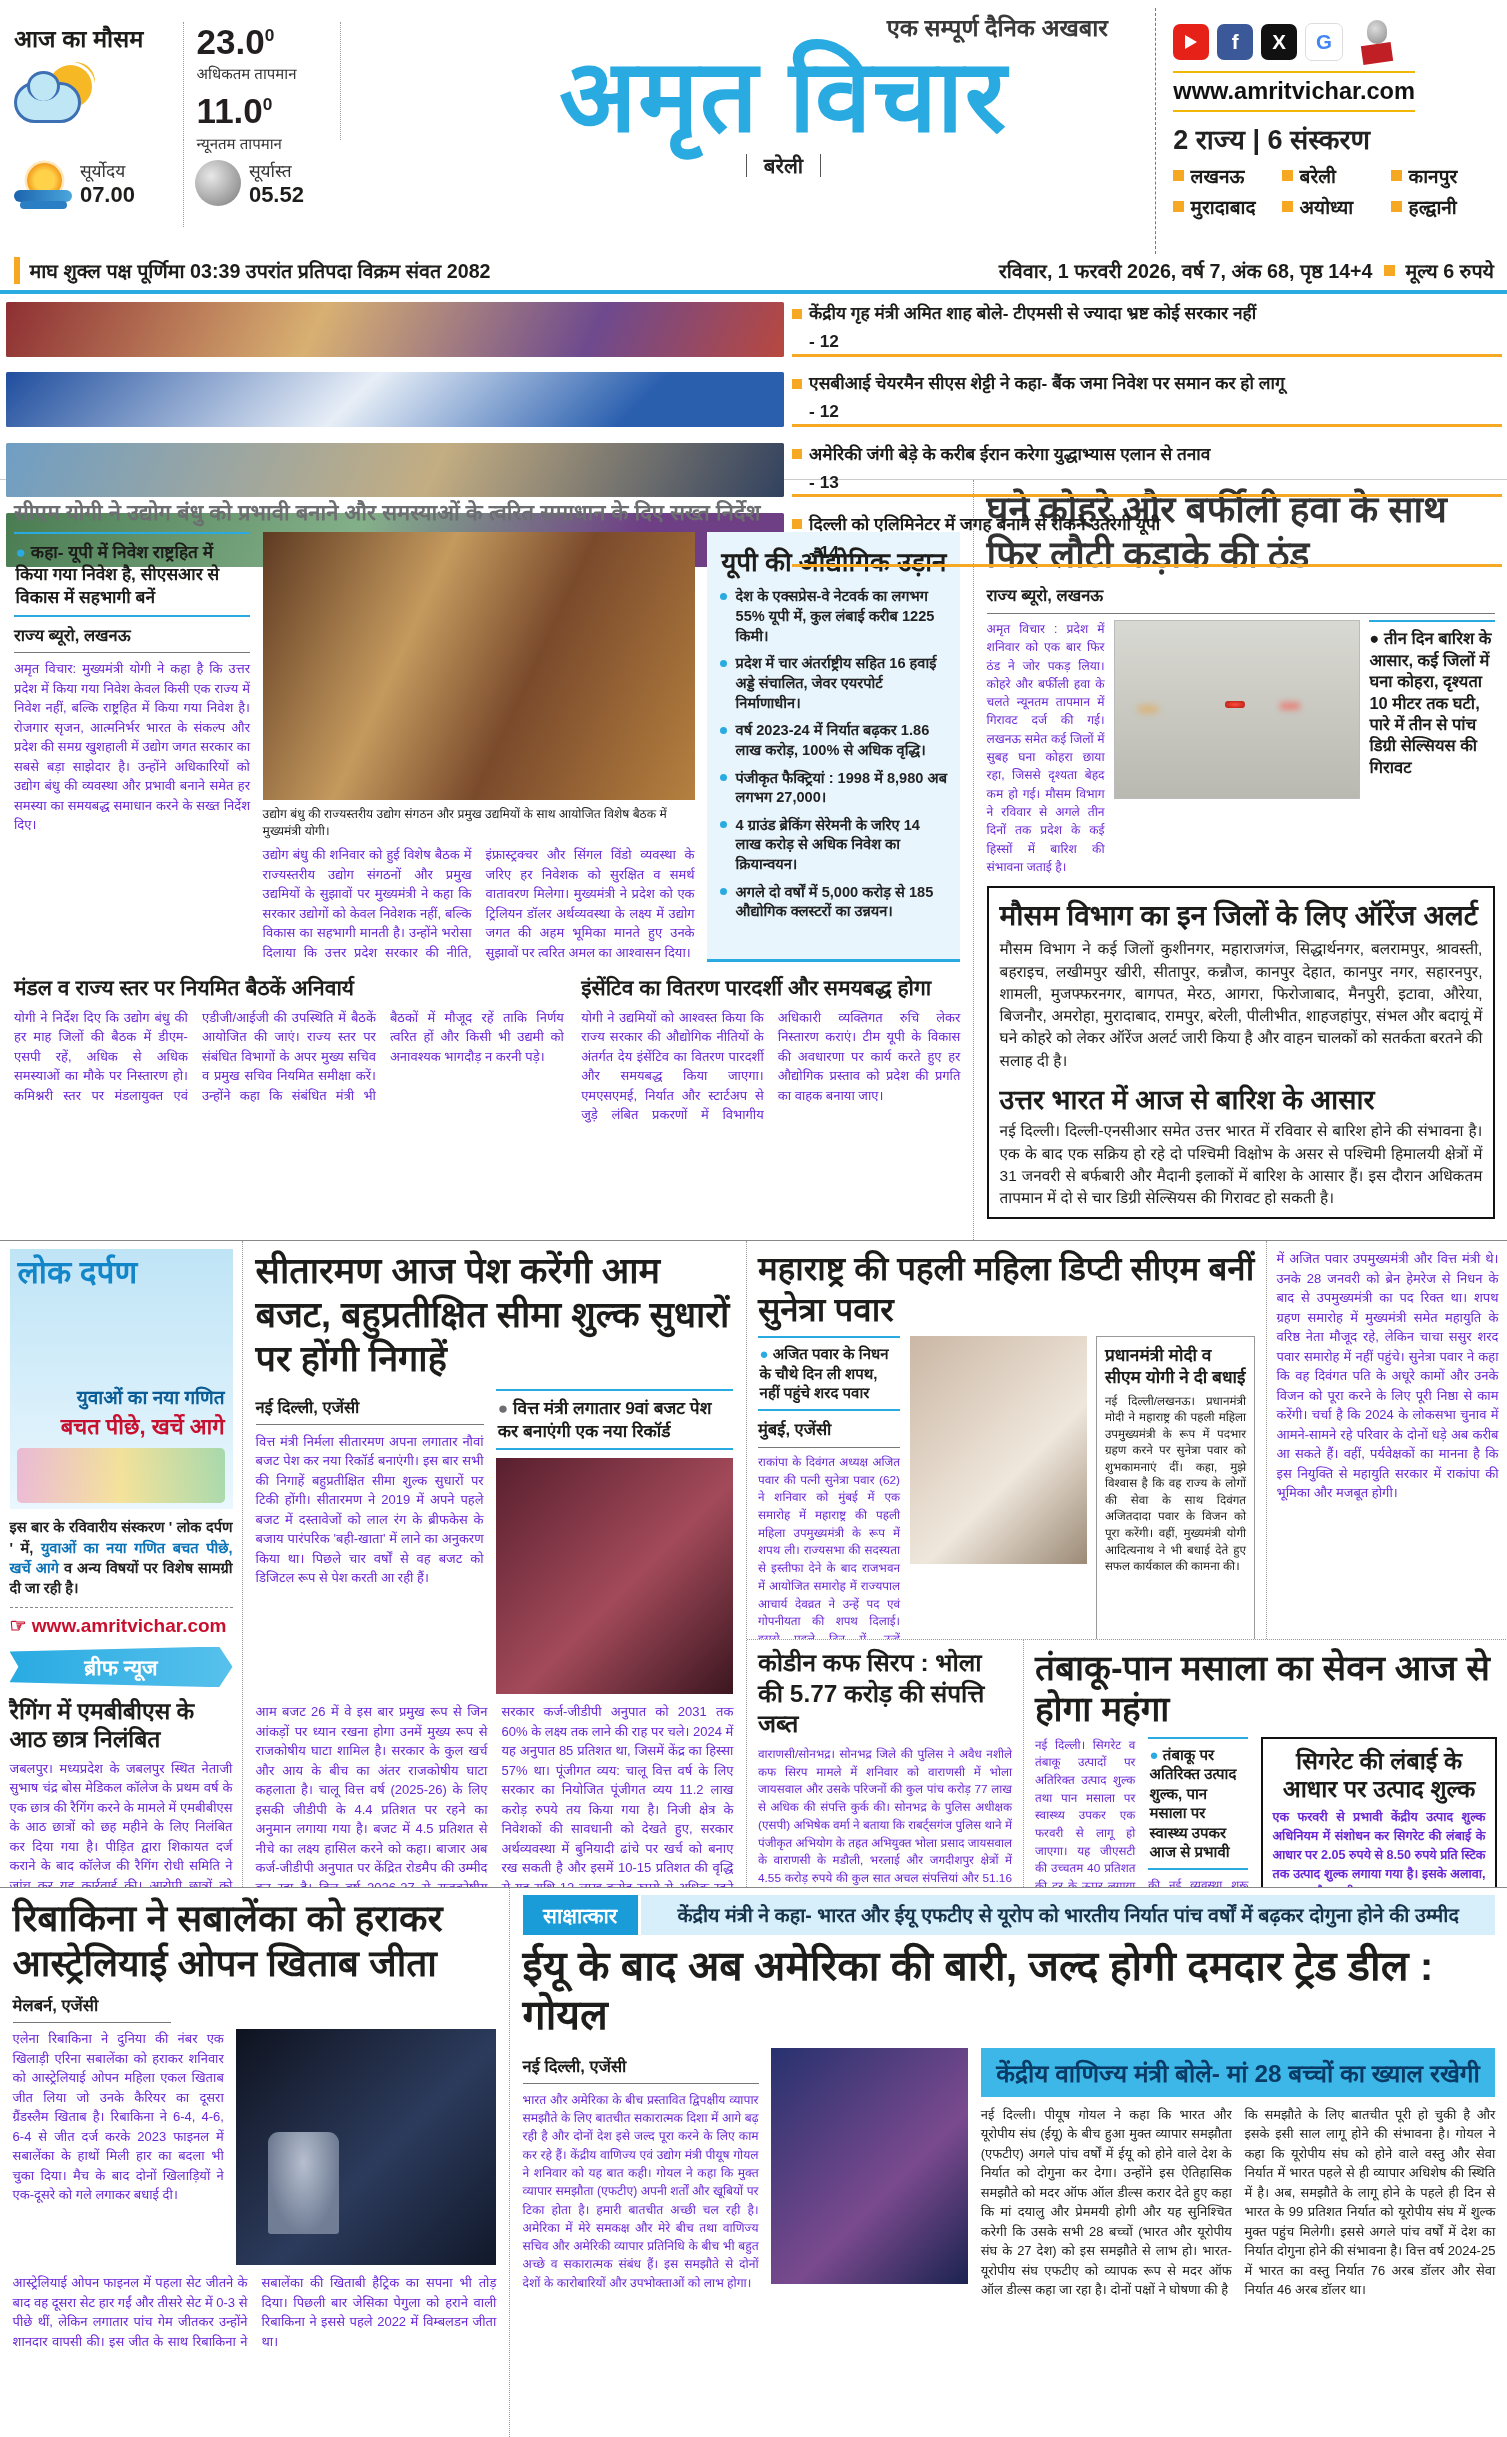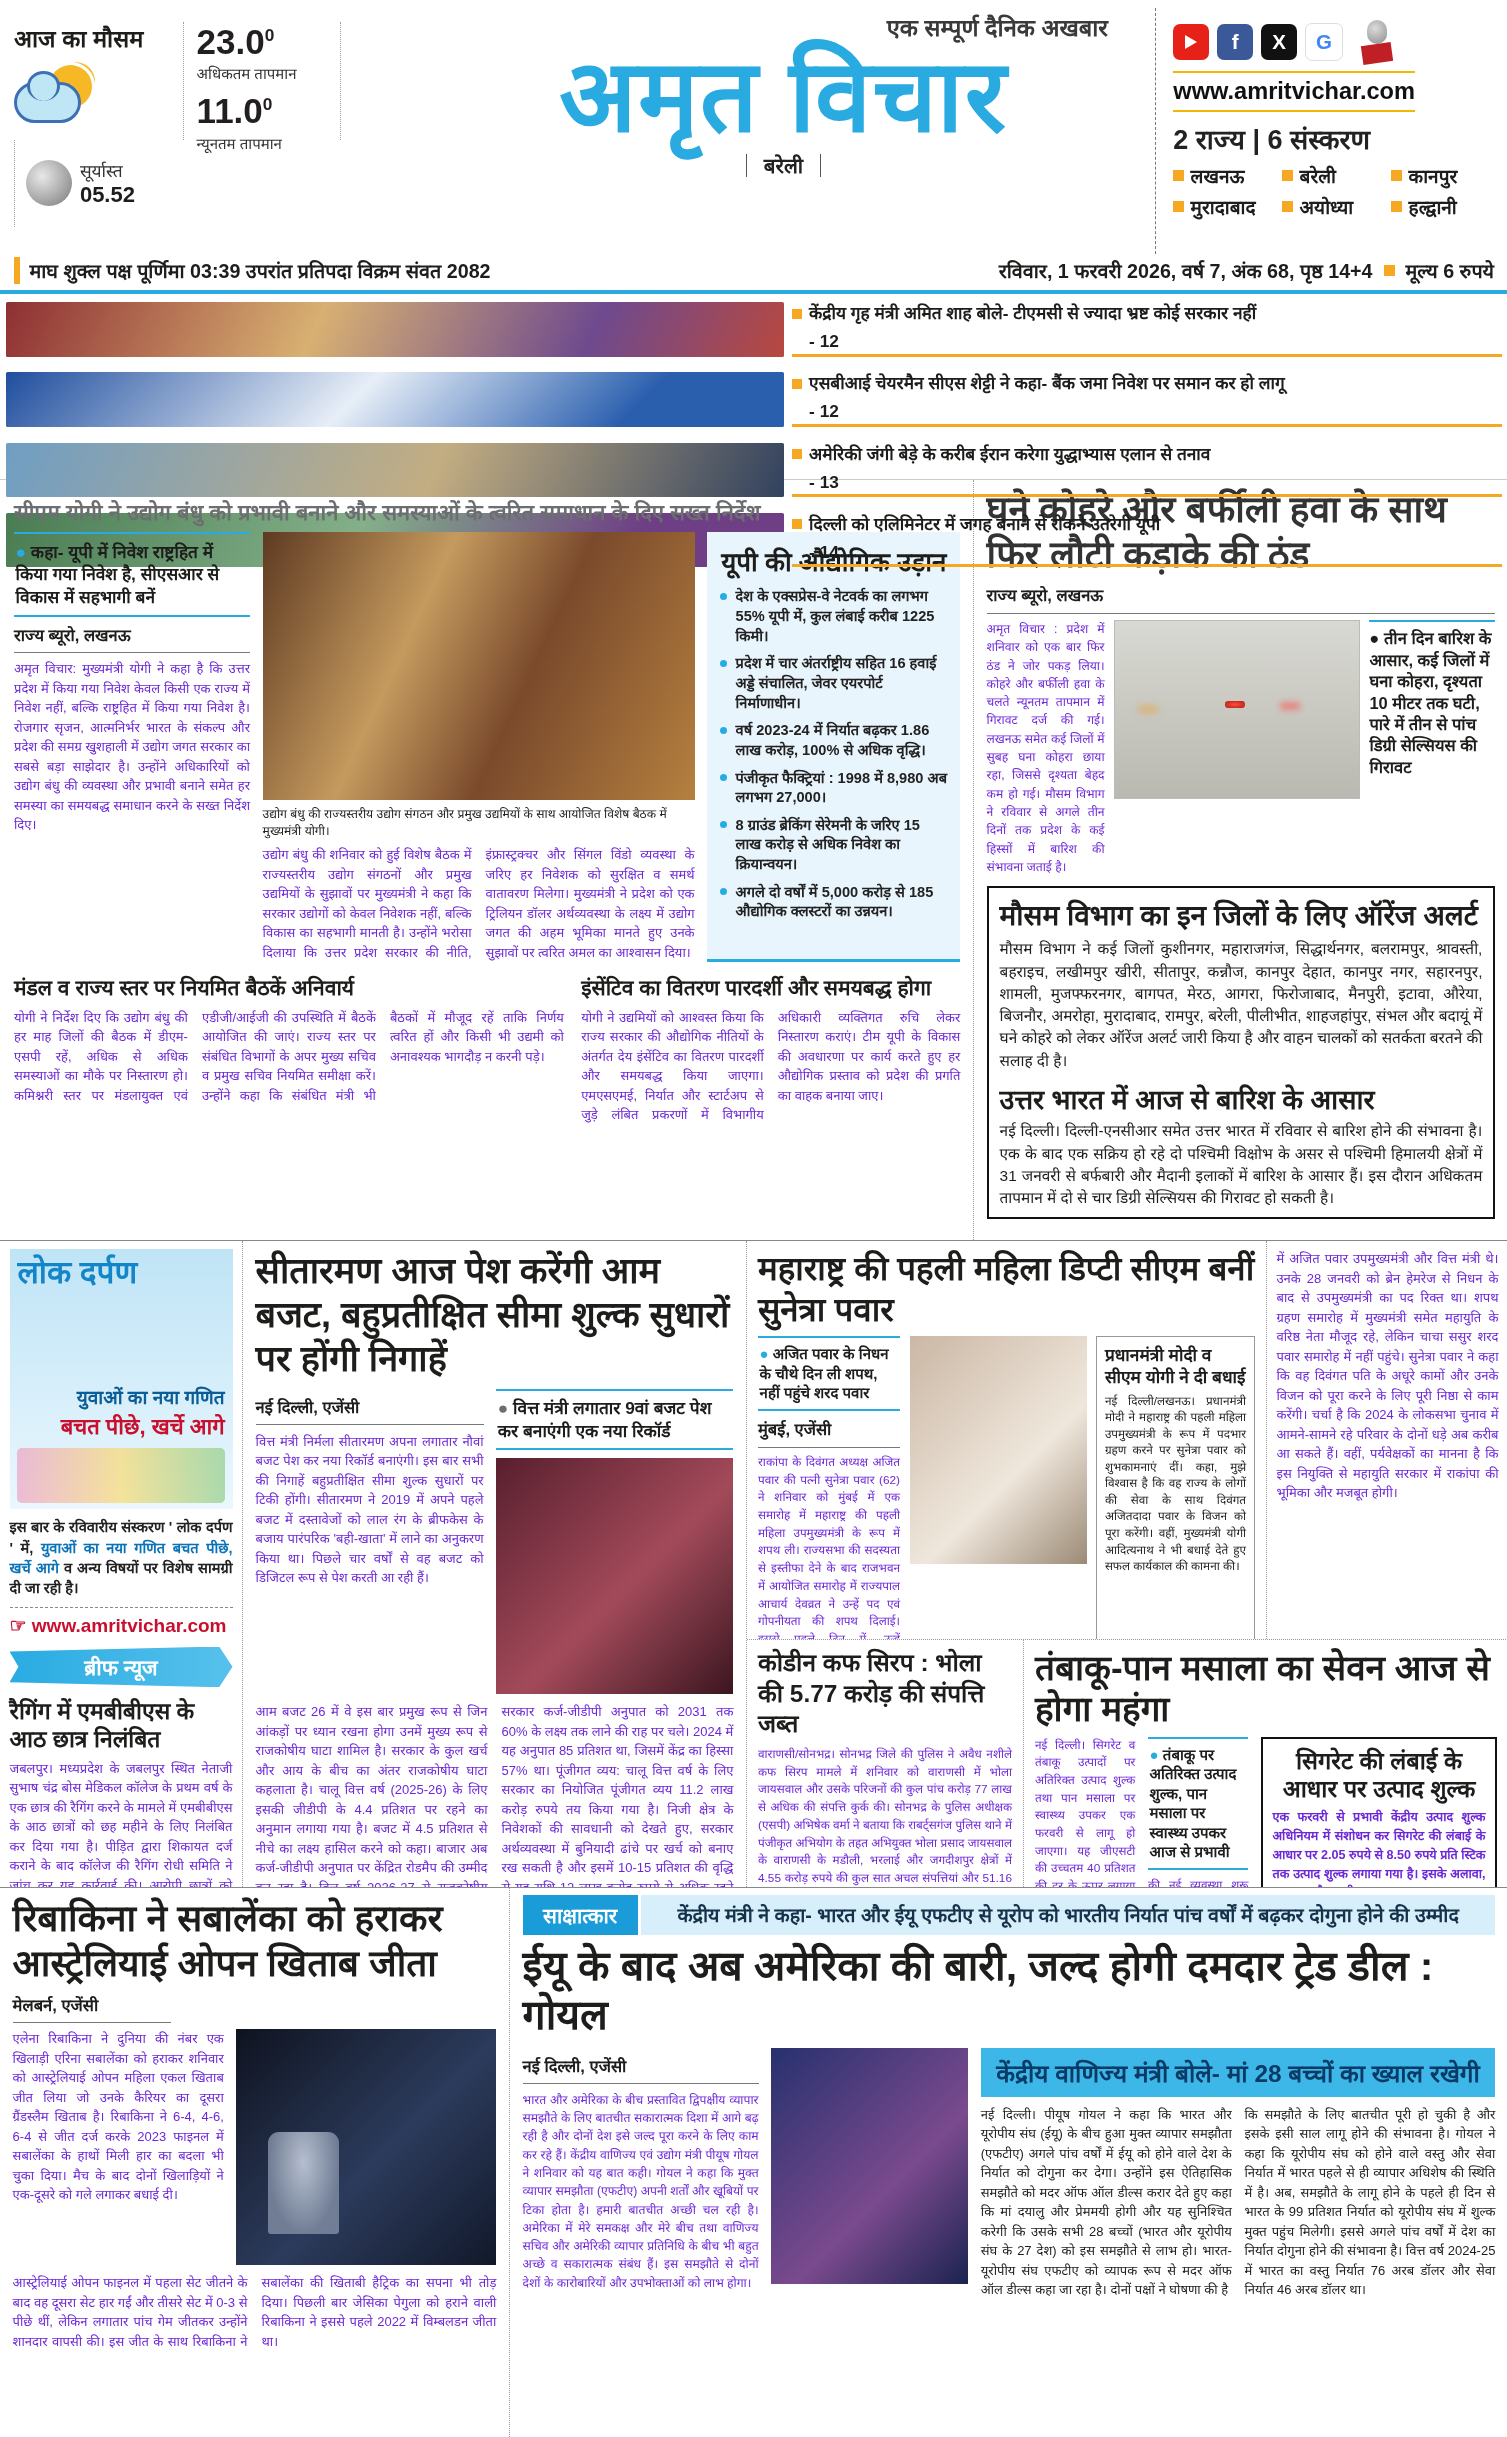--- a/index.html
+++ b/index.html
@@ -165,20 +165,31 @@
             <i class="wx-sun"></i>
             <i class="wx-cloud"></i>
           </div>
       </div>
       <div class="wx-temps">
         <div class="wx-big"><span>23.0</span><span class="wx-sup">0</span></div>
         <div class="wx-small">अधिकतम तापमान</div>
         <div class="wx-big"><span>11.0</span><span class="wx-sup">0</span></div>
         <div class="wx-small">न्यूनतम तापमान</div>
       </div>
+      <div class="sunrow">
+        <span class="sunrise-ico">
+            <i class="s1"></i>
+            <i class="w1"></i>
+            <i class="w2"></i>
+          </span>
+        <span>
+          <div class="wx-sr">सूर्योदय</div>
+          <div class="wx-srv">07.00</div>
+        </span>
+      </div>
       <div class="sunrow" style="border-left:1.6px dotted #9c9c9c;padding-left:11px;">
         <span class="moon-ico"></span>
         <span>
           <div class="wx-sr">सूर्यास्त</div>
           <div class="wx-srv">05.52</div>
         </span>
       </div>
     </div>
 
     <div class="logoblock">
@@ -273,21 +284,21 @@
           <div class="caption">उद्योग बंधु की राज्यस्तरीय उद्योग संगठन और प्रमुख उद्यमियों के साथ आयोजित विशेष बैठक में मुख्यमंत्री योगी।</div>
           <div class="bodytxt jtext cols2" style="margin-top:6.3px;">उद्योग बंधु की शनिवार को हुई विशेष बैठक में राज्यस्तरीय उद्योग संगठनों और प्रमुख उद्यमियों के सुझावों पर मुख्यमंत्री ने कहा कि सरकार उद्योगों को केवल निवेशक नहीं, बल्कि विकास का सहभागी मानती है। उन्होंने भरोसा दिलाया कि उत्तर प्रदेश सरकार की नीति, इंफ्रास्ट्रक्चर और सिंगल विंडो व्यवस्था के जरिए हर निवेशक को सुरक्षित व समर्थ वातावरण मिलेगा। मुख्यमंत्री ने प्रदेश को एक ट्रिलियन डॉलर अर्थव्यवस्था के लक्ष्य में उद्योग जगत की अहम भूमिका मानते हुए उनके सुझावों पर त्वरित अमल का आश्वासन दिया।</div>
         </div>
         <div class="infobox">
           <h3>यूपी की औद्योगिक उड़ान</h3>
           <ul>
             <li>देश के एक्सप्रेस-वे नेटवर्क का लगभग 55% यूपी में, कुल लंबाई करीब 1225 किमी।</li>
             <li>प्रदेश में चार अंतर्राष्ट्रीय सहित 16 हवाई अड्डे संचालित, जेवर एयरपोर्ट निर्माणाधीन।</li>
             <li>वर्ष 2023-24 में निर्यात बढ़कर 1.86 लाख करोड़, 100% से अधिक वृद्धि।</li>
             <li>पंजीकृत फैक्ट्रियां : 1998 में 8,980 अब लगभग 27,000।</li>
-            <li>8 ग्राउंड ब्रेकिंग सेरेमनी के जरिए 15 लाख करोड़ से अधिक निवेश का क्रियान्वयन।</li>
+            <li>4 ग्राउंड ब्रेकिंग सेरेमनी के जरिए 14 लाख करोड़ से अधिक निवेश का क्रियान्वयन।</li>
             <li>अगले दो वर्षों में 5,000 करोड़ से 185 औद्योगिक क्लस्टरों का उन्नयन।</li>
           </ul>
         </div>
       </div>
       <div class="subrow">
         <div class="substory" style="flex:1.45;">
           <h3>मंडल व राज्य स्तर पर नियमित बैठकें अनिवार्य</h3>
           <div class="bodytxt jtext cols3">योगी ने निर्देश दिए कि उद्योग बंधु की हर माह जिलों की बैठक में डीएम-एसपी रहें, अधिक से अधिक समस्याओं का मौके पर निस्तारण हो। कमिश्नरी स्तर पर मंडलायुक्त एवं एडीजी/आईजी की उपस्थिति में बैठकें आयोजित की जाएं। राज्य स्तर पर संबंधित विभागों के अपर मुख्य सचिव व प्रमुख सचिव नियमित समीक्षा करें। उन्होंने कहा कि संबंधित मंत्री भी बैठकों में मौजूद रहें ताकि निर्णय त्वरित हों और किसी भी उद्यमी को अनावश्यक भागदौड़ न करनी पड़े।</div>
         </div>
         <div class="substory" style="flex:1;">

